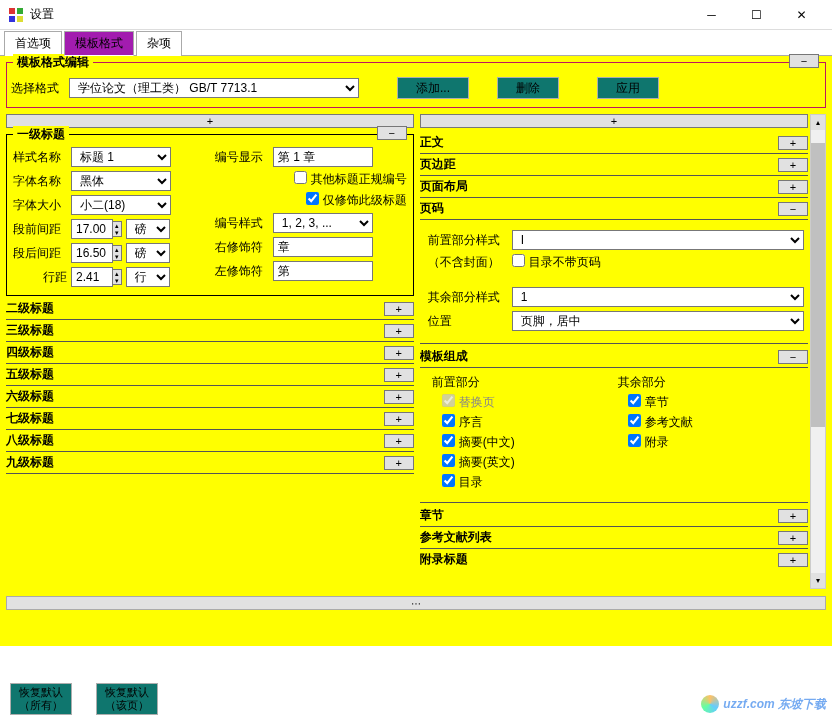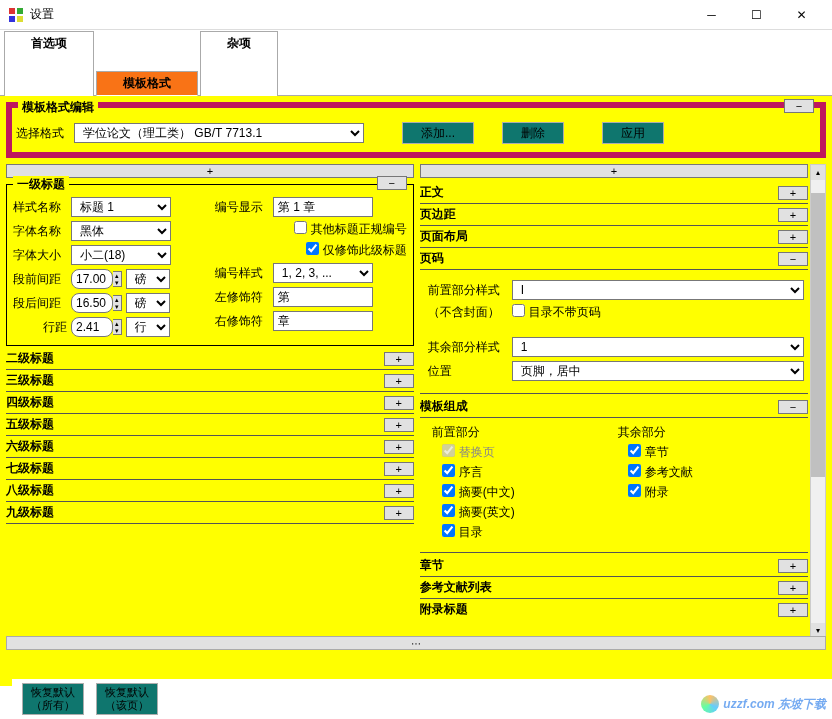--- a/index.html
+++ b/index.html
@@ -3,48 +3,48 @@
 <meta charset="utf-8">
 <style>
 * { box-sizing: border-box; margin: 0; padding: 0; font-family: "Microsoft YaHei", SimSun, sans-serif; font-size: 12px; }
 body { background: #fff; width: 832px; height: 719px; overflow: hidden; position: relative; }
 .titlebar { height: 30px; background: #fff; display: flex; align-items: center; padding: 0 8px; border-bottom: 1px solid #ddd; }
 .titlebar .icon { width: 16px; height: 16px; margin-right: 6px; display: inline-block; }
 .titlebar .icon svg { width: 16px; height: 16px; }
 .titlebar .title { flex: 1; }
 .winbtn { width: 45px; height: 30px; display: flex; align-items: center; justify-content: center; cursor: default; }
 .tabs { display: flex; background: #fff; border-bottom: 1px solid #aaa; padding-left: 4px; }
-.tab { padding: 3px 26px; border: 1px solid #aaa; border-bottom: none; background: #fff; margin-right: 2px; position: relative; top: 1px; cursor: default; font-weight: bold; }
-.tab.active { background: #f97316; border-bottom: 1px solid #fff; z-index: 1; margin-top: 40px; }
+.tab { padding: 3px 10px; border: 1px solid #aaa; border-bottom: none; background: #fff; margin-right: 2px; position: relative; top: 1px; cursor: default; }
+.tab.active { background: #a21caf; border-bottom: 1px solid #fff; z-index: 1; }
 .content { background: #ffff00; padding: 6px; height: 590px; position: relative; }
-.section { border: 6px solid #be185d; margin-bottom: 4px; padding: 4px; position: relative; background: #ffff00; }
+.section { border: 1px solid #be185d; margin-bottom: 4px; padding: 4px; position: relative; background: #ffff00; }
 .section-title { font-weight: bold; position: absolute; top: -9px; left: 6px; background: #ffff00; padding: 0 4px; }
 .section-toggle { position: absolute; top: -9px; right: 6px; width: 30px; height: 14px; background: #e1e1e1; border: 1px solid #777; display: flex; align-items: center; justify-content: center; font-size: 11px; line-height: 1; cursor: default; }
 .row { display: flex; align-items: center; margin: 4px 0; gap: 4px; }
 .label { min-width: 54px; }
 select, input[type=text] { border: 1px solid #777; background: #fff; padding: 1px 4px; height: 20px; font-size: 12px; }
 .btn { background: #0f766e; border: 1px solid #adadad; padding: 2px 18px; height: 22px; cursor: default; display: inline-flex; align-items: center; justify-content: center; }
 .columns { display: flex; gap: 6px; margin-top: 6px; }
 .col { flex: 1; }
 .plusbar { background: #e1e1e1; border: 1px solid #777; height: 14px; display: flex; align-items: center; justify-content: center; font-size: 11px; margin-bottom: 6px; cursor: default; }
 .subsection { border: 1px solid #000; margin-bottom: 4px; padding: 6px 6px 4px 6px; position: relative; }
 .spinner { display: flex; align-items: center; }
-.spinner input { width: 42px; border-radius: 8px; }
+.spinner input { width: 42px; }
 .spinner .arrows { display: flex; flex-direction: column; border: 1px solid #777; border-left: none; }
 .spinner .arrows span { font-size: 7px; line-height: 1; padding: 0 2px; background: #e1e1e1; cursor: default; }
 .checkbox { display: flex; align-items: flex-start; gap: 4px; }
 .checkbox input { width: 13px; height: 13px; }
 .scroll-area { height: 475px; overflow-y: hidden; position: relative; padding-right: 18px; }
 .scrollbar { position: absolute; right: 0; top: 0; bottom: 0; width: 16px; background: #f0f0f0; border: 1px solid #ccc; }
 .scrollbar .thumb { background: #c0c0c0; width: 100%; height: 60%; position: absolute; top: 6%; }
 .scrollbar .arr { position: absolute; width: 100%; height: 15px; background: #e1e1e1; display: flex; align-items: center; justify-content: center; font-size: 8px; }
 .scrollbar .arr.up { top: 0; }
 .scrollbar .arr.down { bottom: 0; }
 .bottom-bar { position: absolute; bottom: 30px; left: 0; right: 0; height: 14px; background: #e1e1e1; border: 1px solid #aaa; margin: 0 6px 6px 6px; display:flex; align-items:center; justify-content:center; font-size:10px;}
-.footer { position: absolute; bottom: 0; left: 12px; right: 0; height: 40px; display: flex; align-items: center; padding: 0 10px; gap: 12px; background: #fff; }
+.footer { position: absolute; bottom: 0; left: 0; right: 0; height: 40px; display: flex; align-items: center; padding: 0 10px; gap: 24px; background: #fff; }
 .footer .btn { height: 32px; line-height: 1.2; padding: 2px 8px; text-align: center; white-space: pre-line; font-size:11px;}
 .watermark { position: absolute; right: 6px; bottom: 6px; color: #1a73e8; font-style: italic; font-weight: bold; opacity: 0.6; display:flex; align-items:center; gap:4px;}
 .watermark .dot { width:18px; height:18px; border-radius:50%; background: conic-gradient(#f90,#0af,#0f6,#f90); display:inline-block;}
 .headrow { display: flex; align-items: center; justify-content: space-between; border-bottom:1px solid #555; padding-bottom:2px; margin-bottom:2px;}
 .headrow .lbl { font-weight: bold; }
 .headrow .tgl { width: 30px; height: 14px; background: #e1e1e1; border: 1px solid #777; display: flex; align-items: center; justify-content: center; font-size: 11px; cursor: default; }
 .dim { color: #888; }
 </style>
 </head>
 <body>
@@ -159,26 +159,26 @@
                 <label class="checkbox">
                   <input type="checkbox" checked="" style="">
                   <span>仅修饰此级标题</span>
                 </label>
               </div>
             <div class="row">
                 <span class="label">编号样式</span>
                 <select style="width:100px"><option>1, 2, 3, ...</option></select>
               </div>
             <div class="row">
+                <span class="label">右修饰符</span>
+                <input type="text" style="width: 100px;" value="章">
+              </div>
+            <div class="row">
                 <span class="label">左修饰符</span>
                 <input type="text" style="width: 100px;" value="第">
-              </div>
-            <div class="row">
-                <span class="label">右修饰符</span>
-                <input type="text" style="width: 100px;" value="章">
               </div>
           </div>
         </div>
       </div>
 
       <div class="headrow">
           <span class="lbl">二级标题</span>
           <span class="tgl">+</span>
         </div>
       <div class="headrow">

